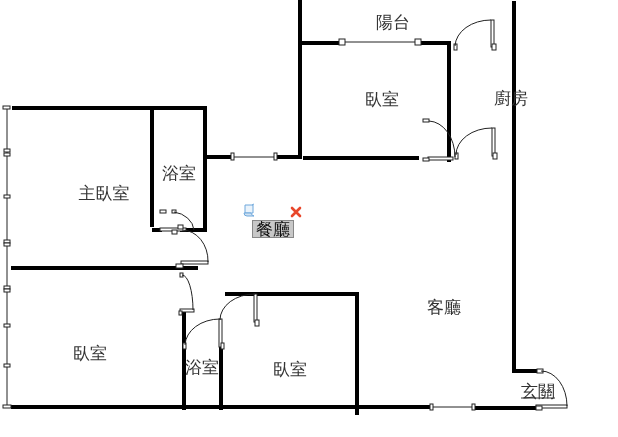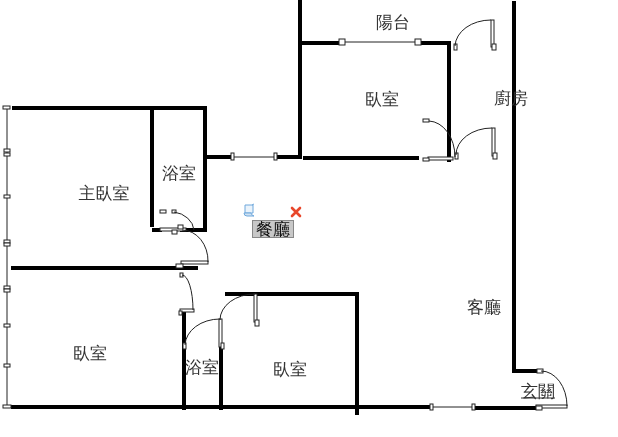--- a/index.html
+++ b/index.html
@@ -152,21 +152,21 @@
     </g>
   </g>
 </svg>
 
 <div class="label" style="left:393px; top:22px;">陽台</div>
 <div class="label" style="left:382px; top:99px;">臥室</div>
 <div class="label" style="left:483px; top:98px;margin-left:28px;">廚房</div>
 <div class="label" style="left:84px; top:193px;margin-left:20px;">主臥室</div>
 <div class="label" style="left:179px; top:173px;">浴室</div>
 <div class="label selected" style="left:273px; top:229px;">餐廳</div>
-<div class="label" style="left:444px; top:307px;margin-left:40px;">客廳</div>
+<div class="label" style="left:444px; top:307px;">客廳</div>
 <div class="label" style="left:90px; top:353px;">臥室</div>
 <div class="label" style="left:202px; top:367px;">浴室</div>
 <div class="label" style="left:290px; top:369px;">臥室</div>
 <div class="label" style="left:538px; top:391px;text-decoration:underline;">玄關</div>
 
 <div class="tool-icon edit-icon" style="left:242px; top:203px;">
   <svg width="14" height="14" viewBox="0 0 14 14">
     <path d="M3 2 L11 2 L11 10 L3 10 Z" fill="#eaf3fb" stroke="#6fa8dc" stroke-width="1"></path>
     <path d="M2 10 Q2 13 5 13 L12 13 Q9 12 9 10 Z" fill="#cfe2f3" stroke="#6fa8dc" stroke-width="1"></path>
     <path d="M10 2 L12 1" stroke="#6fa8dc" stroke-width="1"></path>

